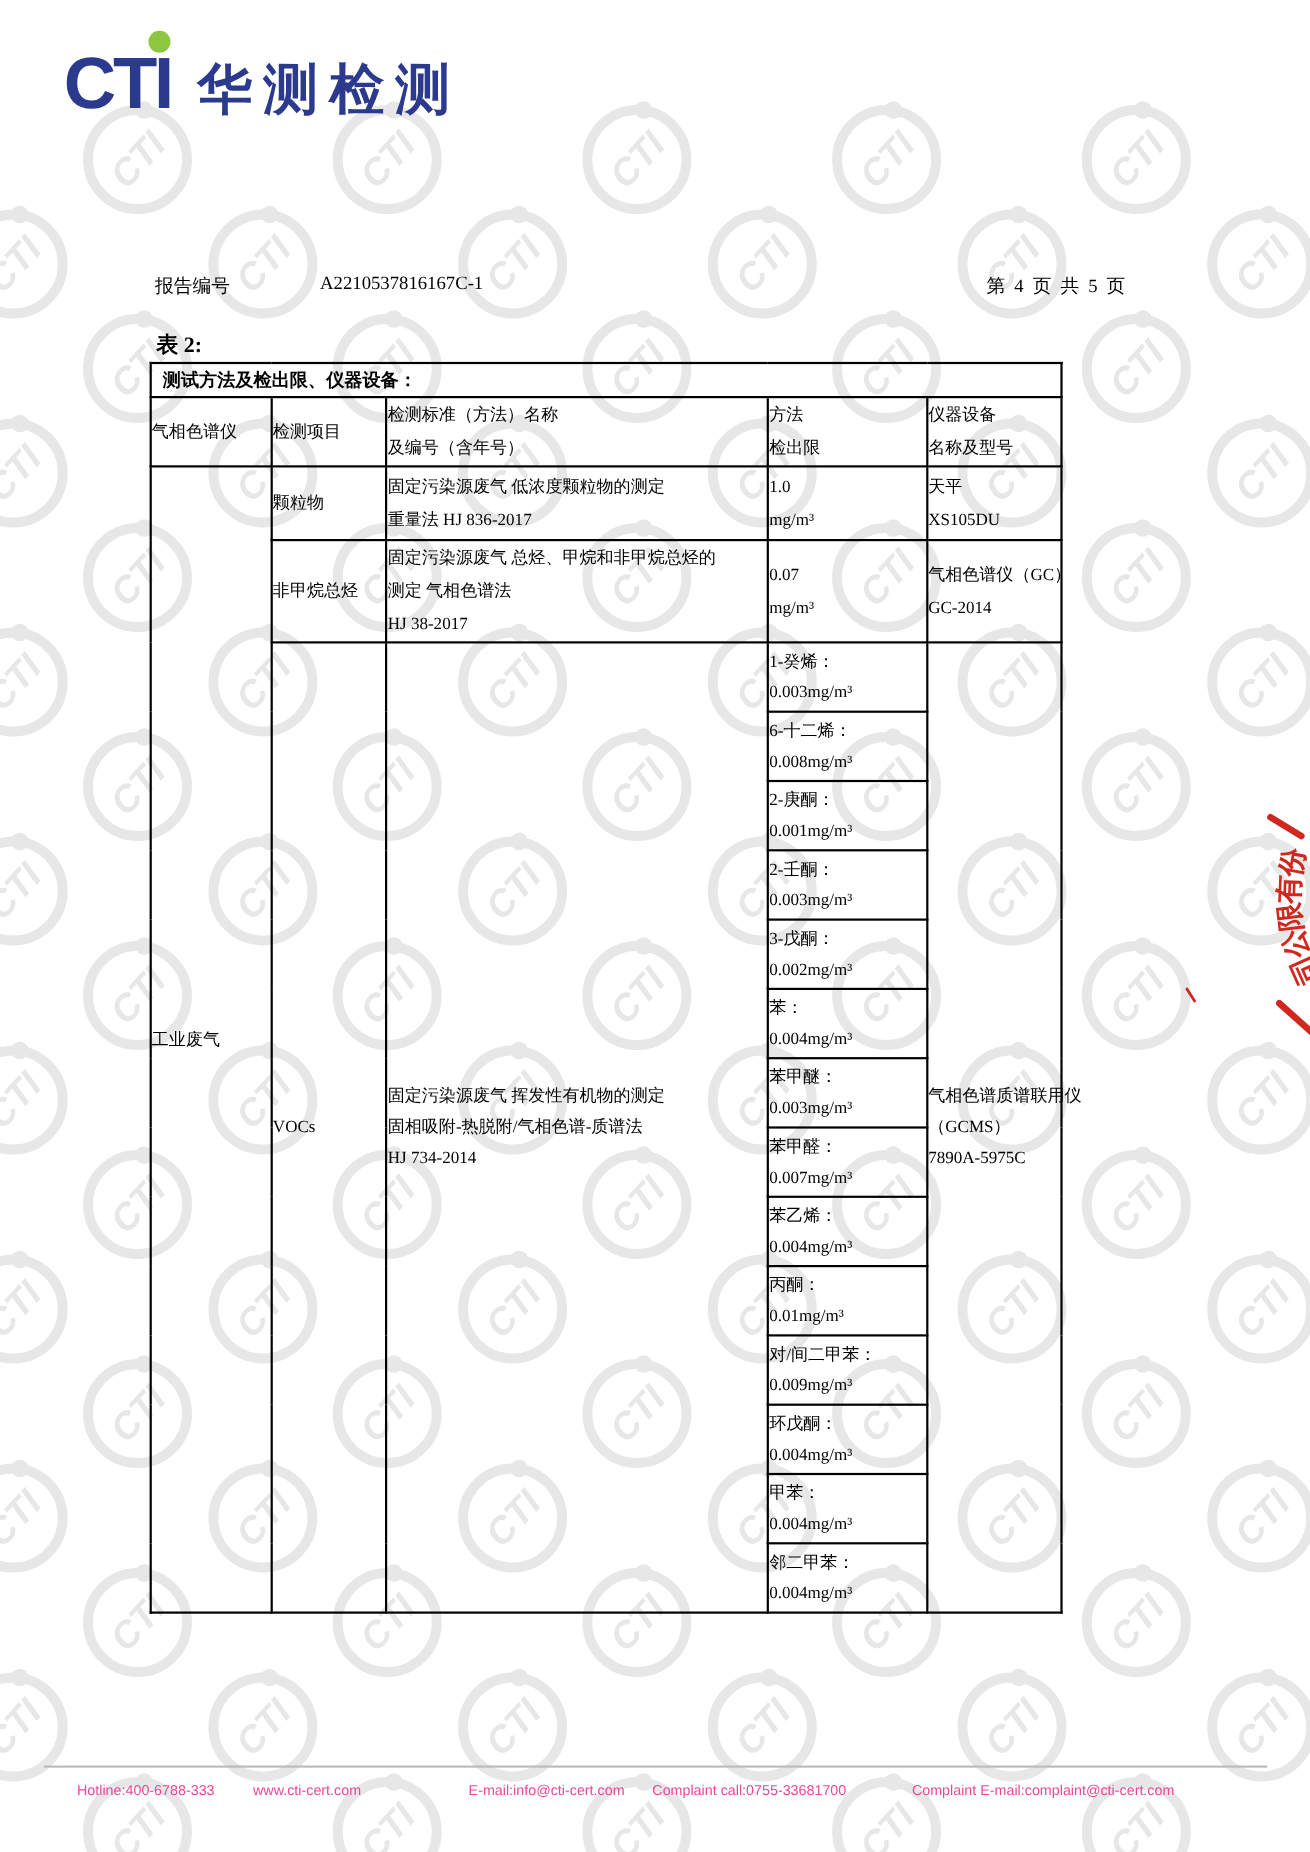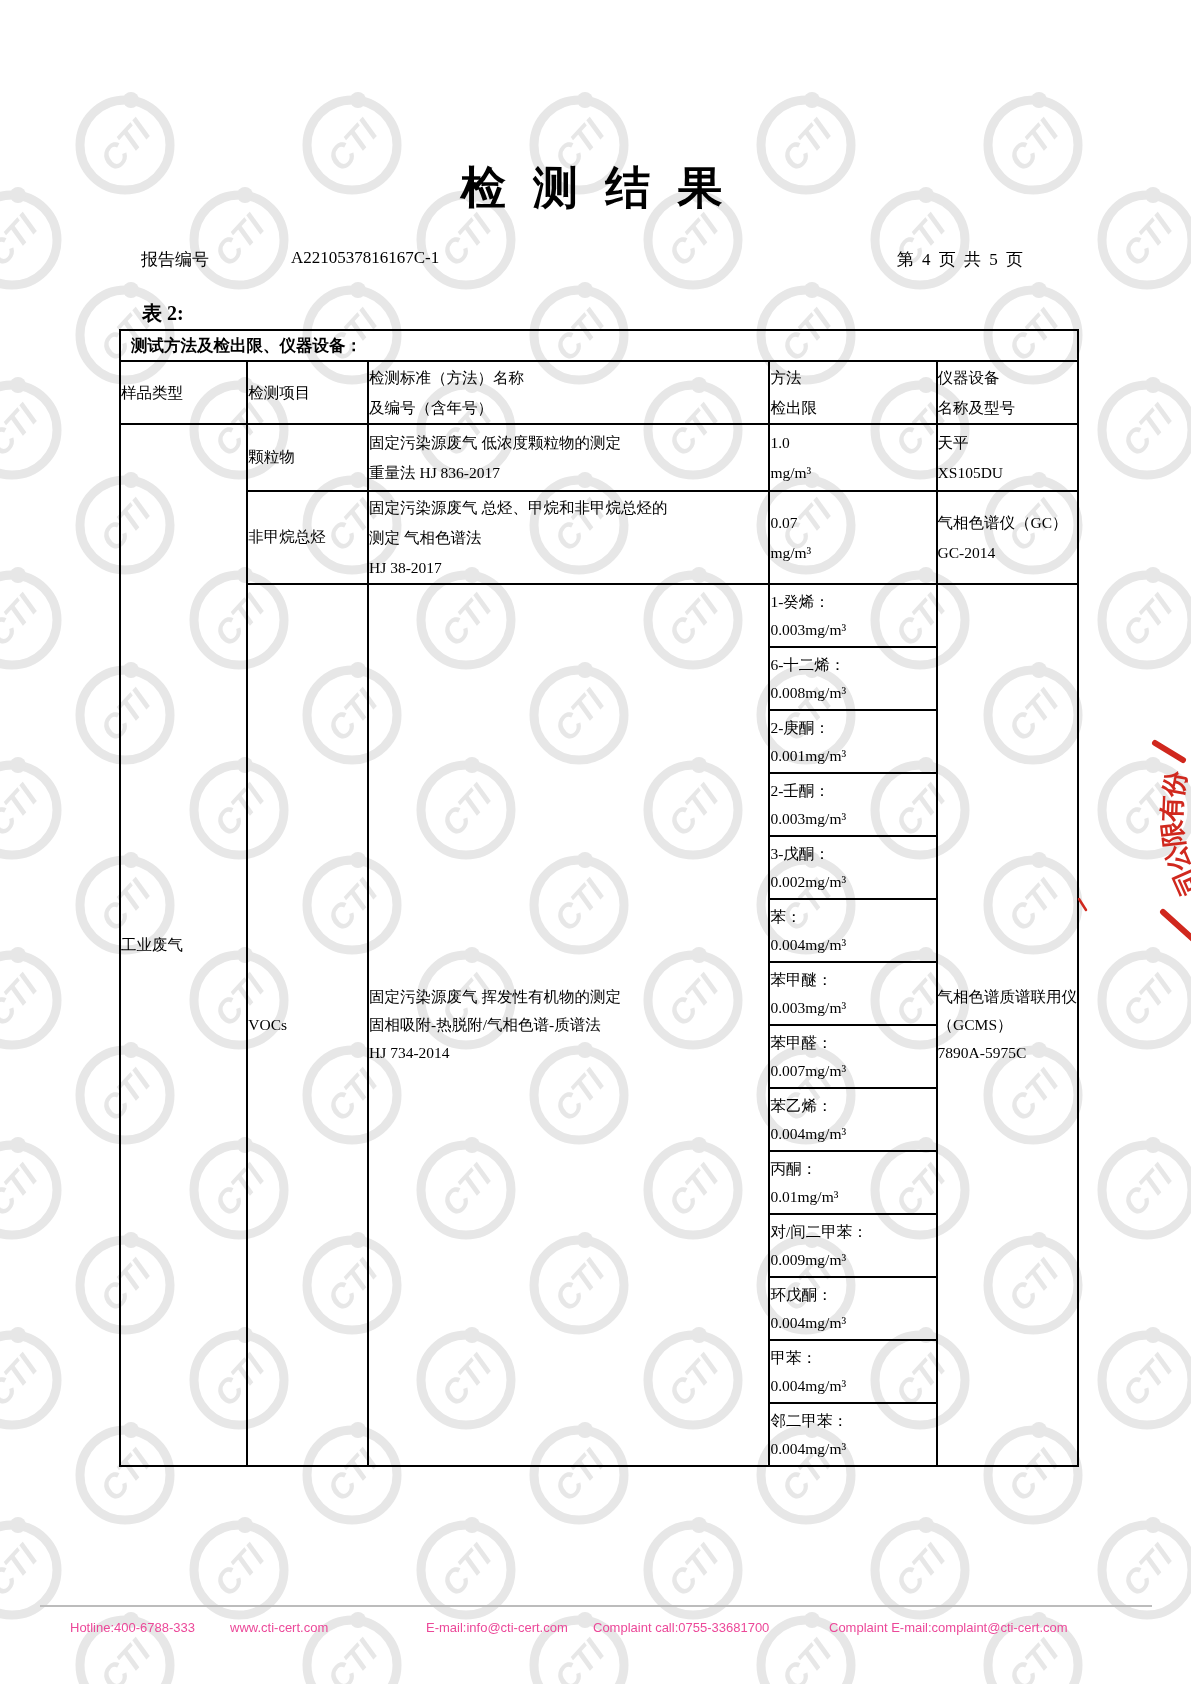--- a/index.html
+++ b/index.html
@@ -37,21 +37,21 @@
   
   .rpt { position:absolute; top:248px; font-size:17px; }
   .rpt-label { left:141px; }
   .rpt-num   { left:291px; }
   .rpt-page  { right:166px; letter-spacing:2px; }
 
   
   .tbl-label { position:absolute; left:142px; top:300px; font-size:20px; font-weight:bold; }
 
   
-  table.main { position:absolute; left:119px; top:329px; width:960px;
+  table.main { position:absolute; left:136px; top:329px; width:830px;
     border-collapse:collapse; table-layout:fixed; font-size:15.5px; background:transparent;padding-left:12px; }
   table.main td { border:2px solid #000; text-align:left; vertical-align:middle; padding:0; }
   tr.sec  { height:31px; }
   tr.sec td { text-align:left; font-weight:bold; font-size:16.5px; padding:0 10px; }
   tr.head { height:63px; }
   tr.r0   { height:67px; }
   tr.r1   { height:93px; }
   tr.voc  { height:63px; }
   .ln { height:30px; line-height:30px; white-space:nowrap; overflow:visible; }
   tr.voc .ln, td.lim .ln { height:28px; line-height:28px; }
@@ -179,22 +179,27 @@
       <use href="#wm" x="239" y="1570"></use>
       <use href="#wm" x="466" y="1570"></use>
       <use href="#wm" x="693" y="1570"></use>
       <use href="#wm" x="920" y="1570"></use>
       <use href="#wm" x="1147" y="1570"></use>
     </g>
 </svg>
 
 <div class="content">
 
-
-  <div class="title">检 测 结 果</div>
+  <div class="logo">
+    <span class="logo-cti">
+      <span>CTI</span>
+      <span class="logo-dot"></span>
+    </span><span class="logo-cn">华测检测</span>
+  </div>
+
 
   <span class="rpt rpt-label">报告编号</span>
   <span class="rpt rpt-num">A2210537816167C-1</span>
   <span class="rpt rpt-page">第 4 页 共 5 页</span>
 
   <div class="tbl-label">表 2:</div>
 
   <table class="main">
     <colgroup>
       <col style="width:13.29%">
@@ -202,21 +207,21 @@
         <col style="width:41.89%">
       <col style="width:17.45%">
         <col style="width:14.76%">
     </colgroup>
     <tbody id="tbody">
       <tr class="sec">
         <td colspan="5">测试方法及检出限、仪器设备：</td>
       </tr>
       <tr class="head">
         <td>
-          <div class="ln">样品类型</div>
+          <div class="ln">气相色谱仪</div>
         </td>
         <td>
           <div class="ln">检测项目</div>
         </td>
         <td>
           <div class="ln">检测标准（方法）名称</div>
           <div class="ln">及编号（含年号）</div>
         </td>
         <td>
           <div class="ln">方法</div>

